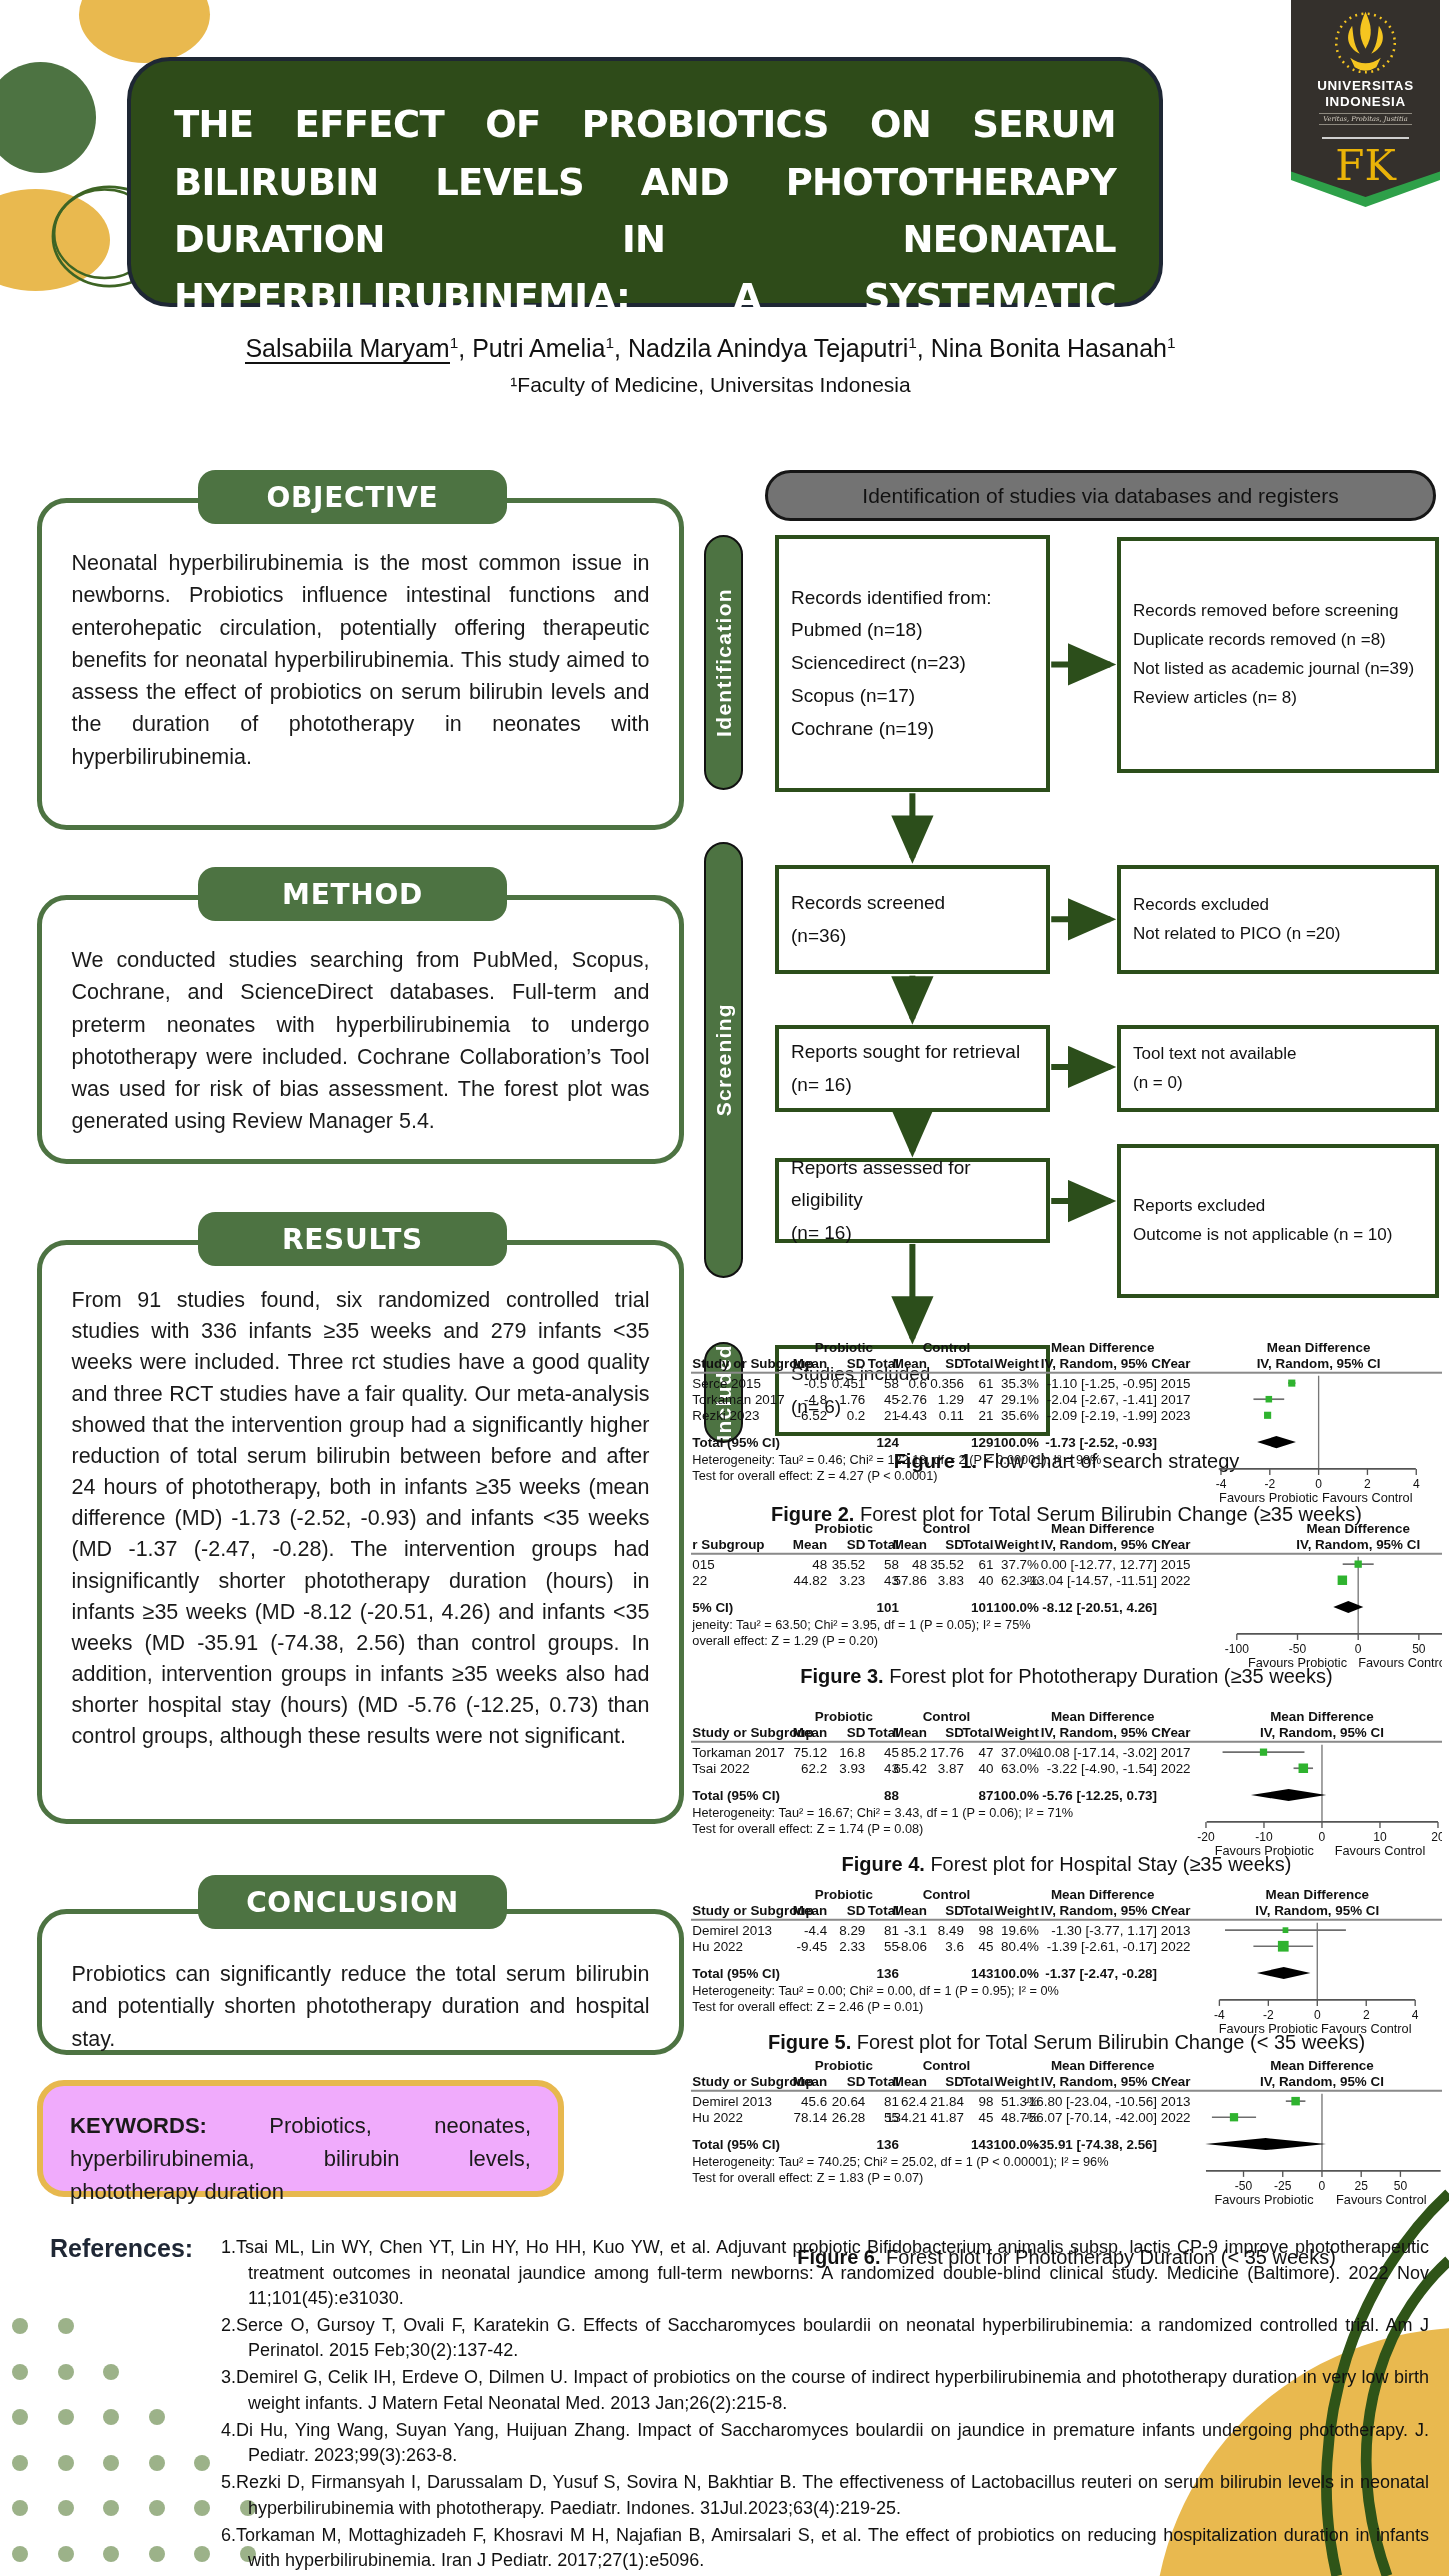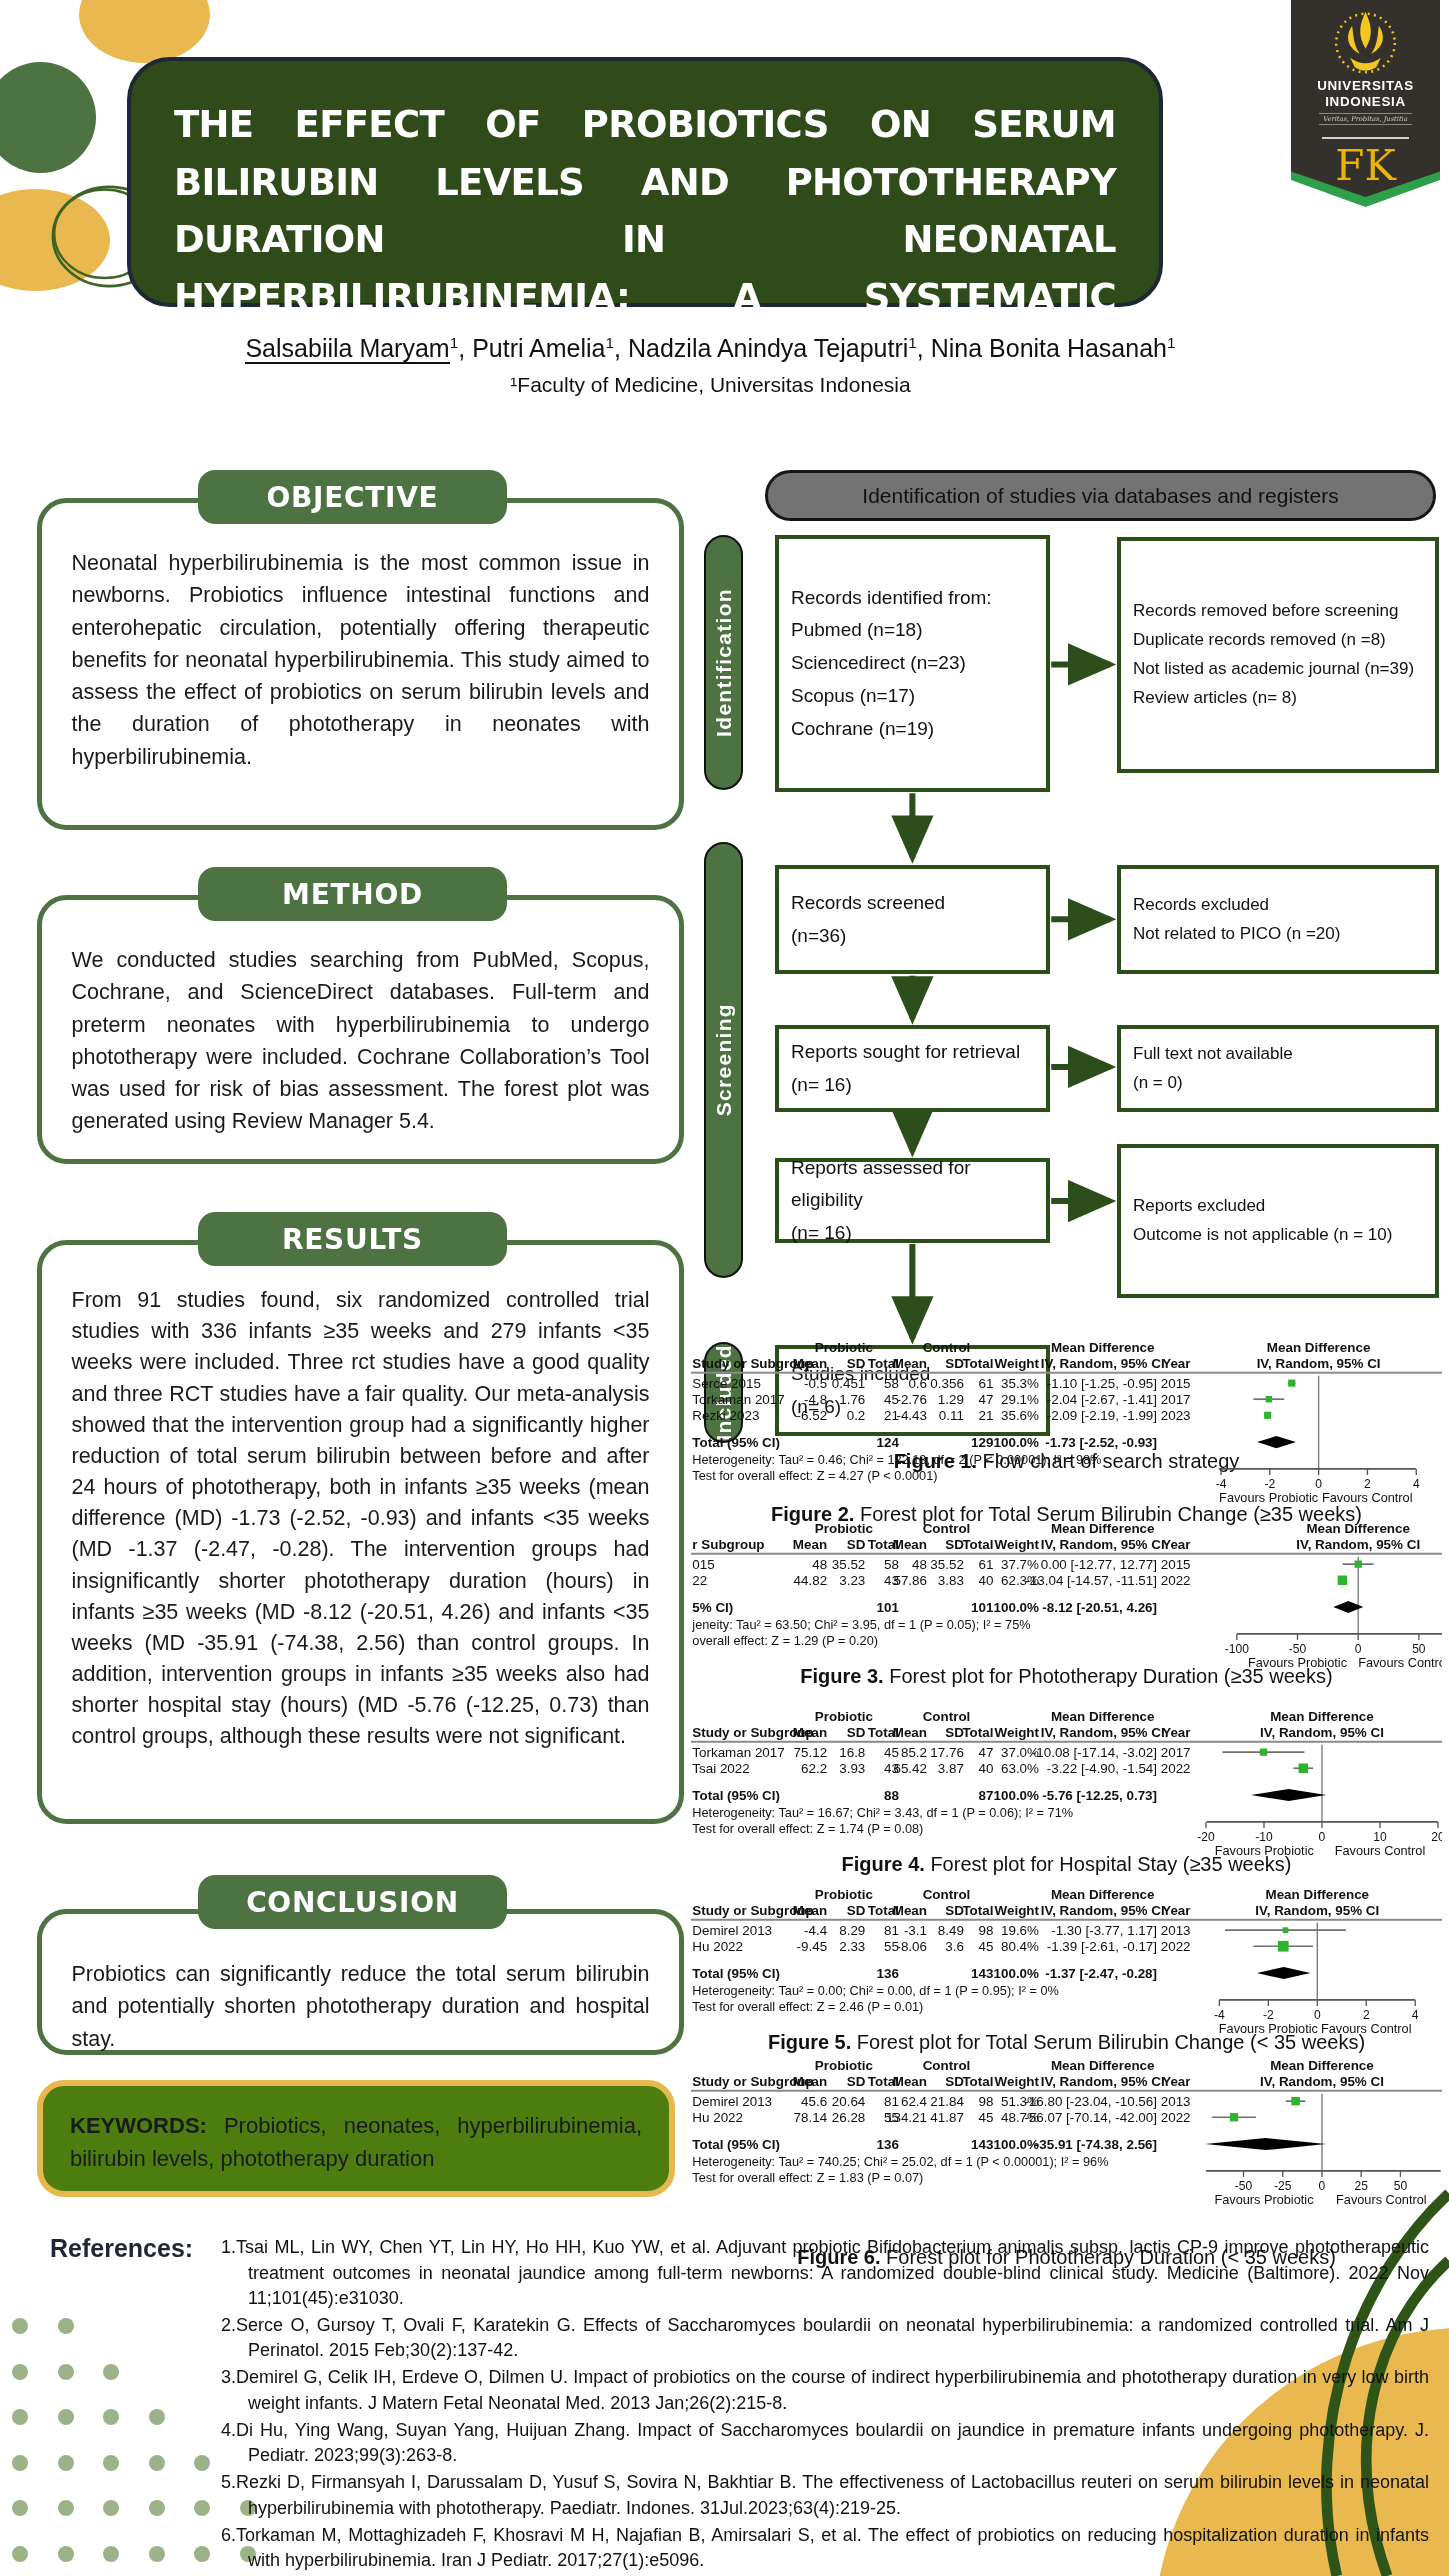--- a/index.html
+++ b/index.html
@@ -33,21 +33,21 @@
   .authors sup{font-size:15.4px;}
   .affil{position:absolute;left:174px;top:373px;width:1073px;text-align:center;font-size:21px;color:#111;}
   
   .pill{position:absolute;left:198px;width:309px;height:54px;background:#4d7342;border-radius:17.4px;
         display:flex;align-items:center;justify-content:center;color:#ffffff;font-weight:800;
         font-family:"DejaVu Sans",sans-serif;font-size:28px;letter-spacing:0.7px;z-index:5;}
   .panel{position:absolute;left:37px;width:647px;background:#ffffff;border:5.4px solid #4d7342;
          border-radius:29.5px;box-sizing:border-box;z-index:2;}
   .panel p{margin:0;padding:44px 29.5px 13.4px 29.5px;font-size:21.5px;line-height:1.5;text-align:justify;}
   .panel.tight p{line-height:1.45;padding-top:40px;}
-  .kwbox{position:absolute;left:37px;top:2080px;width:638px;height:117px;background:#4d7c0f;
+  .kwbox{position:absolute;left:37px;top:2080px;width:527px;height:117px;background:#f0abfc;
          border:6px solid #e7b84e;border-radius:27px;box-sizing:border-box;}
   .kwbox p{margin:0;padding:23px 27px;font-size:22px;line-height:1.5;text-align:justify;}
   
   .fc-header{position:absolute;left:765px;top:470px;width:671px;height:51px;background:#737373;
              border:3.4px solid #161616;border-radius:27px;box-sizing:border-box;display:flex;
              align-items:center;justify-content:center;font-size:21px;font-weight:normal;color:#111;}
   .stage{position:absolute;left:704px;width:39px;background:#4d7342;border:2.7px solid #111;
          border-radius:20px;box-sizing:border-box;display:flex;align-items:center;justify-content:center;}
   .stage span{writing-mode:vertical-rl;transform:rotate(180deg);color:#fff;font-weight:bold;
               font-size:21px;letter-spacing:1.3px;}
@@ -217,21 +217,21 @@
   </div>
   <div class="fbox right" style="left:1117px;top:865px;width:322px;height:109px;">
     <div>Records excluded</div>
     <div>Not related to PICO (n =20)</div>
   </div>
   <div class="fbox" style="left:775px;top:1025px;width:275px;height:87px;">
     <div>Reports sought for retrieval</div>
     <div>(n= 16)</div>
   </div>
   <div class="fbox right" style="left:1117px;top:1025px;width:322px;height:87px;">
-    <div>Full text not available</div>
+    <div>Tool text not available</div>
     <div>(n = 0)</div>
   </div>
   <div class="fbox" style="left:775px;top:1158px;width:275px;height:85px;">
     <div>Reports assessed for eligibility</div>
     <div>(n= 16)</div>
   </div>
   <div class="fbox right" style="left:1117px;top:1144px;width:322px;height:154px;">
     <div>Reports excluded</div>
     <div>Outcome is not applicable (n = 10)</div>
   </div>

